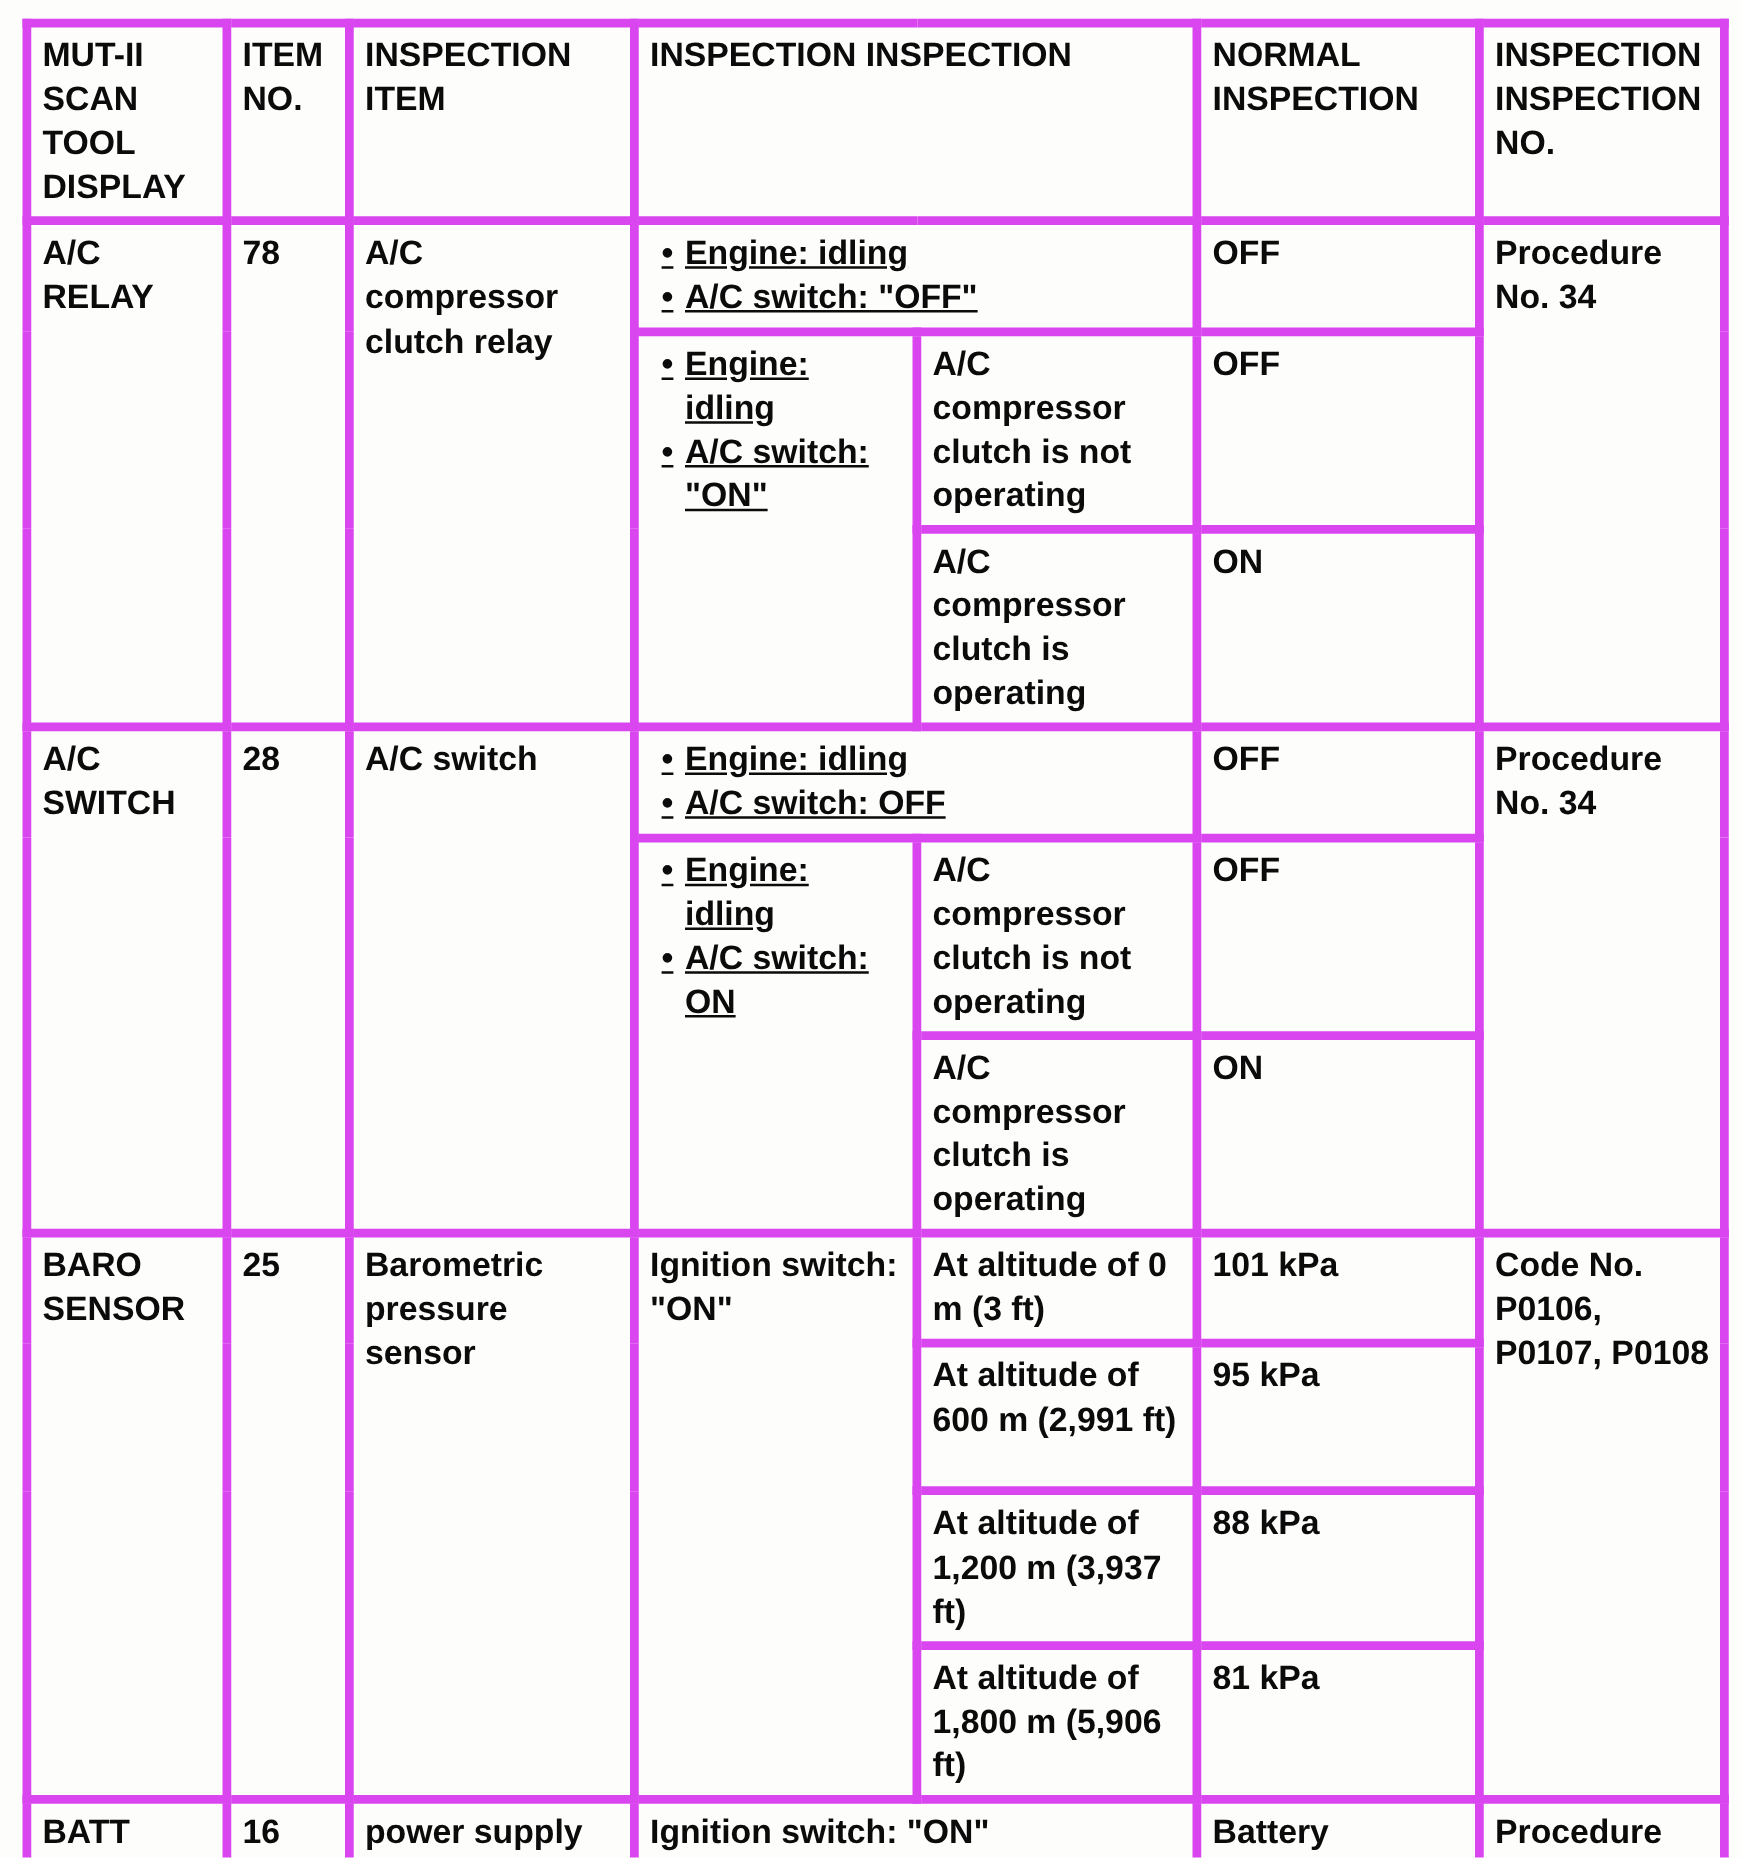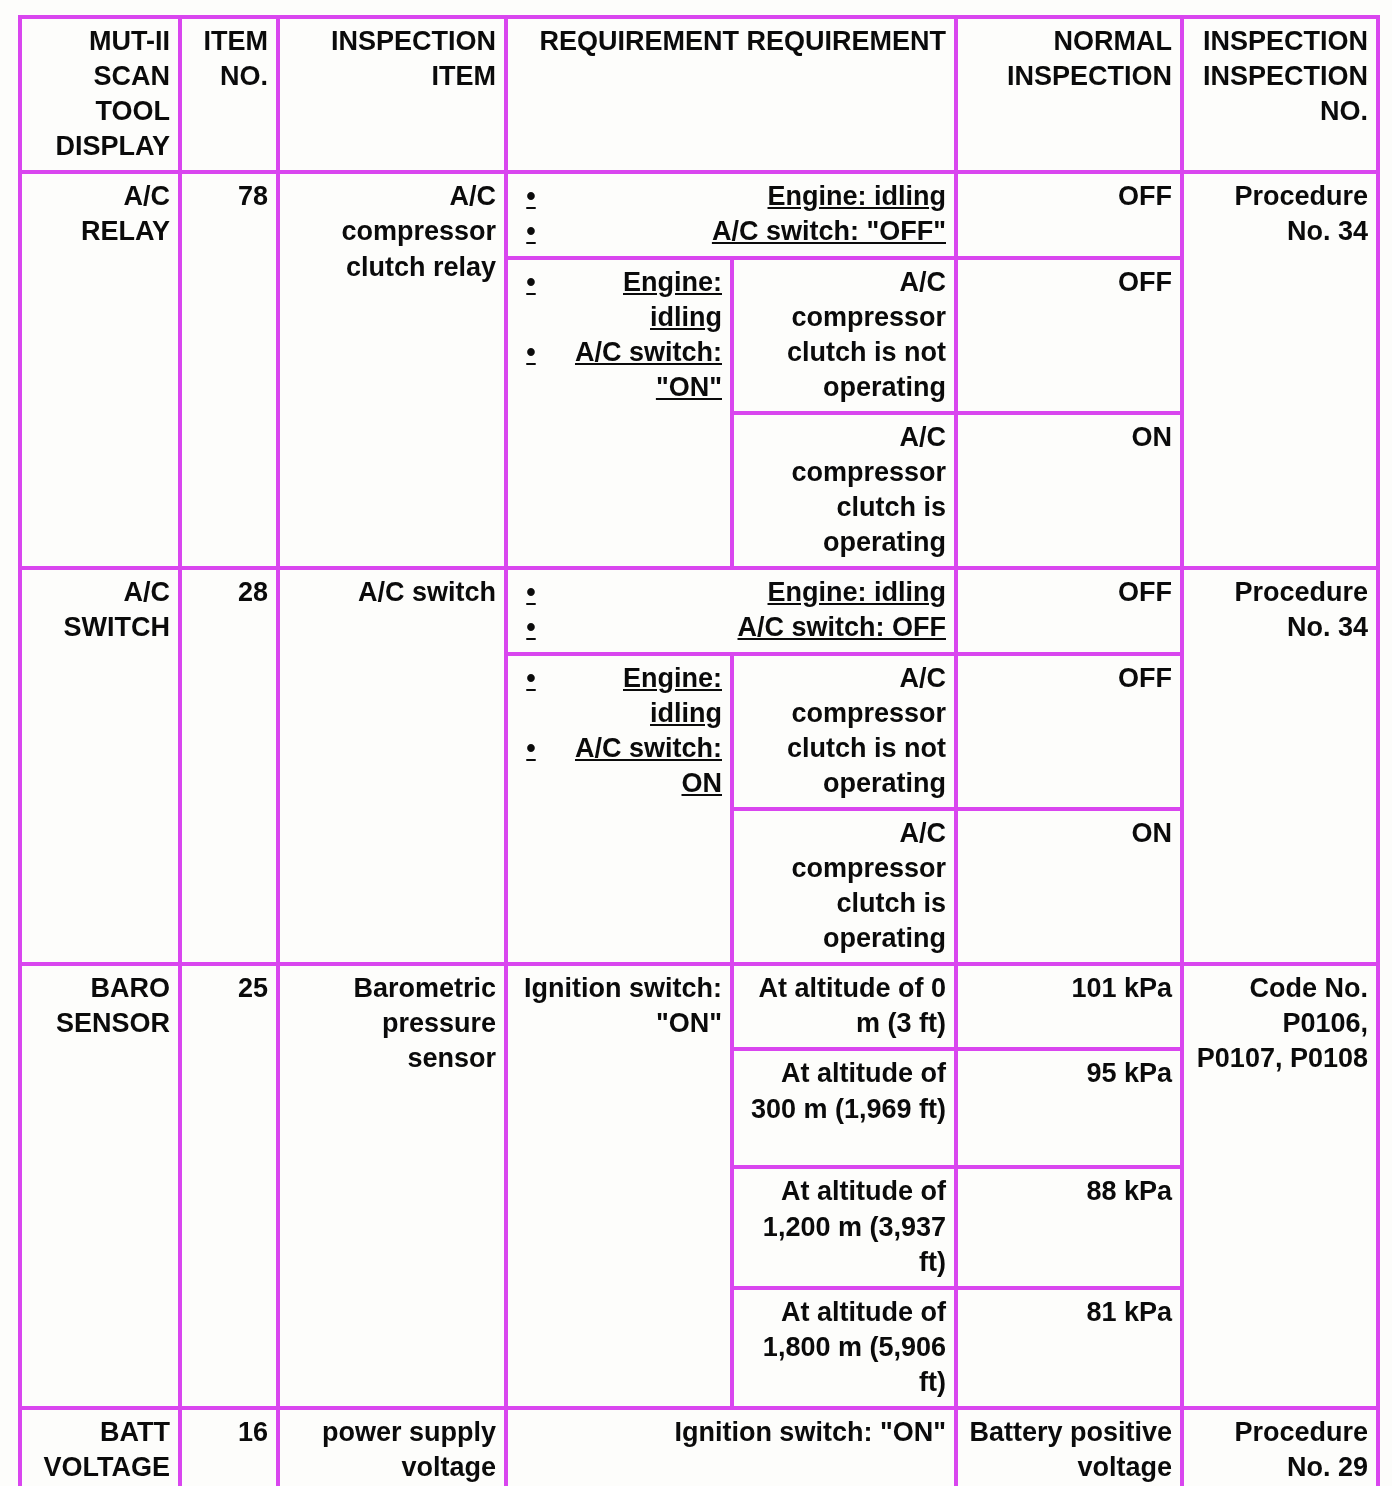--- a/index.html
+++ b/index.html
@@ -20,23 +20,23 @@
     table-layout: fixed;
     width: 1358px;
     background: #fdfdfb;
     color: #0b0b0b;
     font-weight: 700;
     font-size: 27px;
     line-height: 1.3;
   }
   table.spec th,
   table.spec td {
-    border: 4px solid #d946ef;
+    border: 7px solid #d946ef;
     vertical-align: top;
-    text-align: right;
+    text-align: left;
     padding: 5px 8px 6px 9px;
     overflow: hidden;
   }
   th.h-proc { word-break: break-all; }
   ul.bullets {
     list-style: none;
     margin: 0;
     padding: 0;
     text-decoration: underline;
   }
@@ -64,21 +64,21 @@
       <col style="width:224px">
       <col style="width:226px">
       <col style="width:196px">
     </colgroup>
 
     <tbody>
         <tr style="height:152px">
       <th>MUT-II SCAN TOOL DISPLAY</th>
       <th>ITEM NO.</th>
       <th>INSPECTION ITEM</th>
-      <th colspan="2">REQUIREMENT REQUIREMENT</th>
+      <th colspan="2">INSPECTION INSPECTION</th>
       <th>NORMAL INSPECTION</th>
       <th class="h-proc">INSPECTION INSPECTION NO.</th>
     </tr>
 
     <tr style="height:84px">
       <td rowspan="3">A/C RELAY</td>
       <td rowspan="3">78</td>
       <td rowspan="3">A/C compressor clutch relay</td>
       <td colspan="2">
         <ul class="bullets">
@@ -164,21 +164,21 @@
       <td rowspan="4">BARO SENSOR</td>
       <td rowspan="4">25</td>
       <td rowspan="4">Barometric pressure sensor</td>
       <td rowspan="4">Ignition switch: "ON"</td>
       <td>At altitude of 0 m (3 ft)</td>
       <td>101 kPa</td>
       <td rowspan="4">Code No. P0106, P0107, P0108</td>
     </tr>
 
     <tr style="height:118px">
-      <td>At altitude of 300 m (1,969 ft)</td>
+      <td>At altitude of 600 m (2,991 ft)</td>
       <td>95 kPa</td>
     </tr>
 
     <tr style="height:116px">
       <td>At altitude of 1,200 m (3,937 ft)</td>
       <td>88 kPa</td>
     </tr>
 
     <tr style="height:112px">
       <td>At altitude of 1,800 m (5,906 ft)</td>

